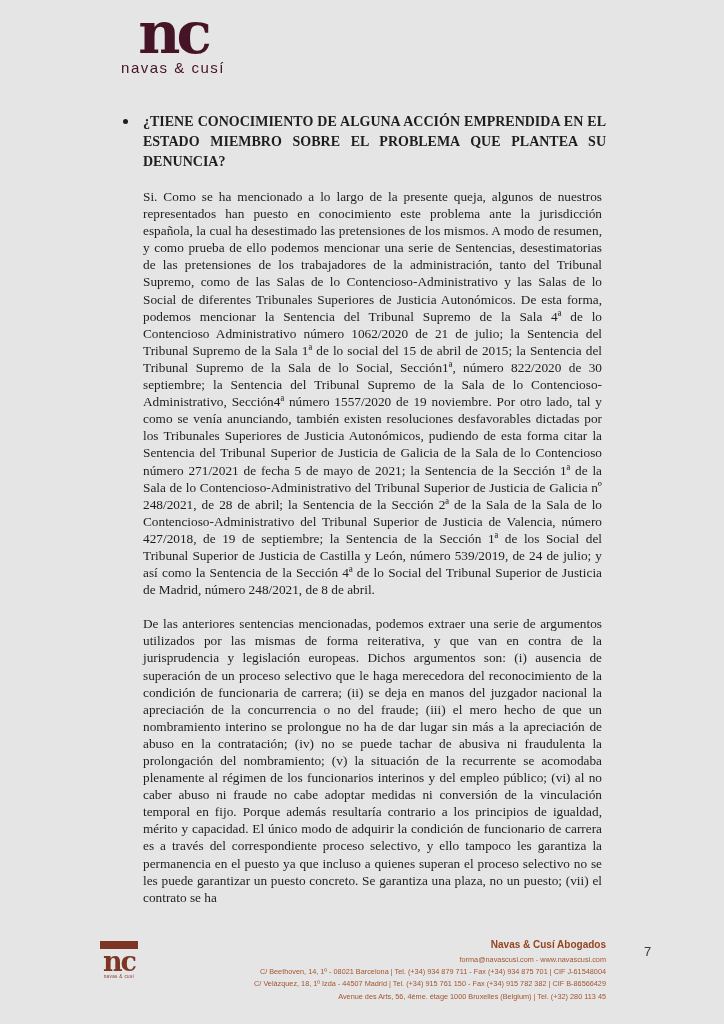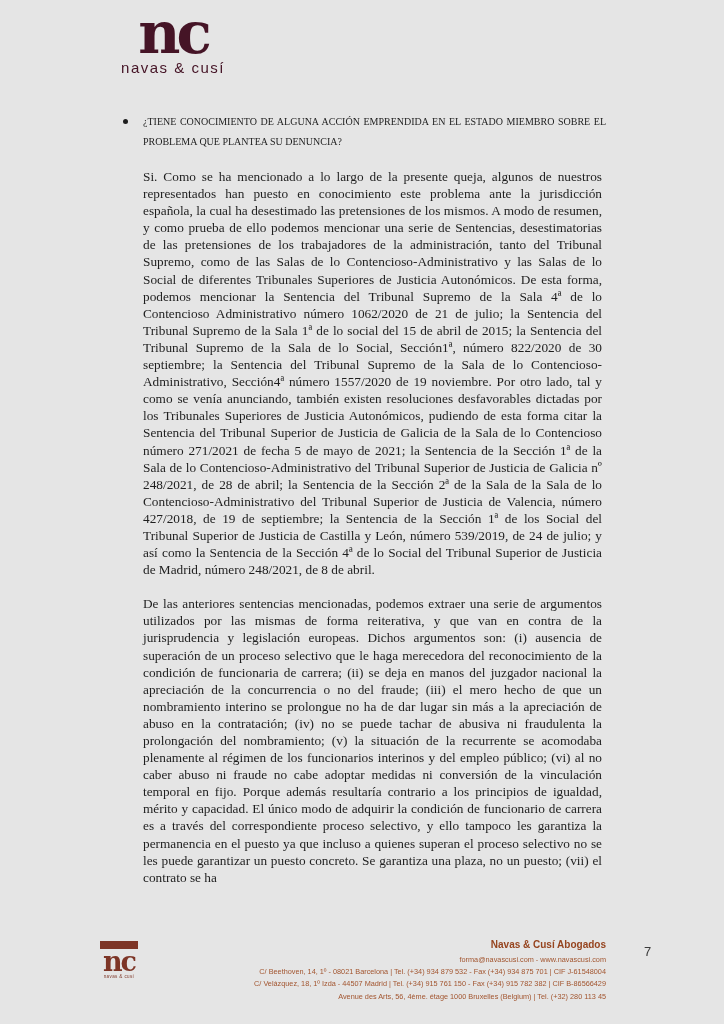--- a/index.html
+++ b/index.html
@@ -43,22 +43,22 @@
 
   
   .content {
     position: absolute;
     left: 143px;
     top: 112px;
     width: 475px;
   }
   .question {
     position: relative;
-    font-size: 10px;
-    font-weight: normal;
+    font-size: 14px;
+    font-weight: bold;
     line-height: 20px;
     text-align: justify;
     margin: 0 12px 16px 0;
   }
   .question .bullet {
     position: absolute;
     left: -20px;
     top: 7px;
     width: 5px;
     height: 5px;
@@ -149,20 +149,20 @@
 
   <div class="footer-logo">
     <div class="bar"></div>
     <div class="mark">nc</div>
     <div class="wordmark">navas &amp; cusí</div>
   </div>
 
   <div class="footer-info">
     <div class="firm">Navas &amp; Cusí Abogados</div>
     <div class="line">forma@navascusi.com  -  www.navascusi.com</div>
-    <div class="line">C/ Beethoven, 14, 1º - 08021 Barcelona   |   Tel. (+34) 934 879 532 - Fax (+34) 934 875 701   |   CIF J-61548004</div>
+    <div class="line">C/ Beethoven, 14, 1º - 08021 Barcelona   |   Tel. (+34) 934 879 711 - Fax (+34) 934 875 701   |   CIF J-61548004</div>
     <div class="line">C/ Velázquez, 18, 1º Izda - 44507 Madrid  |   Tel. (+34) 915 761 150 - Fax (+34) 915 782 382   |   CIF B-86566429</div>
     <div class="line">Avenue des Arts, 56, 4ème. étage 1000 Bruxelles (Belgium)   |   Tel. (+32) 280 113 45</div>
   </div>
 
   <div class="page-number">7</div>
 
 </div>
 
 </body></html>

